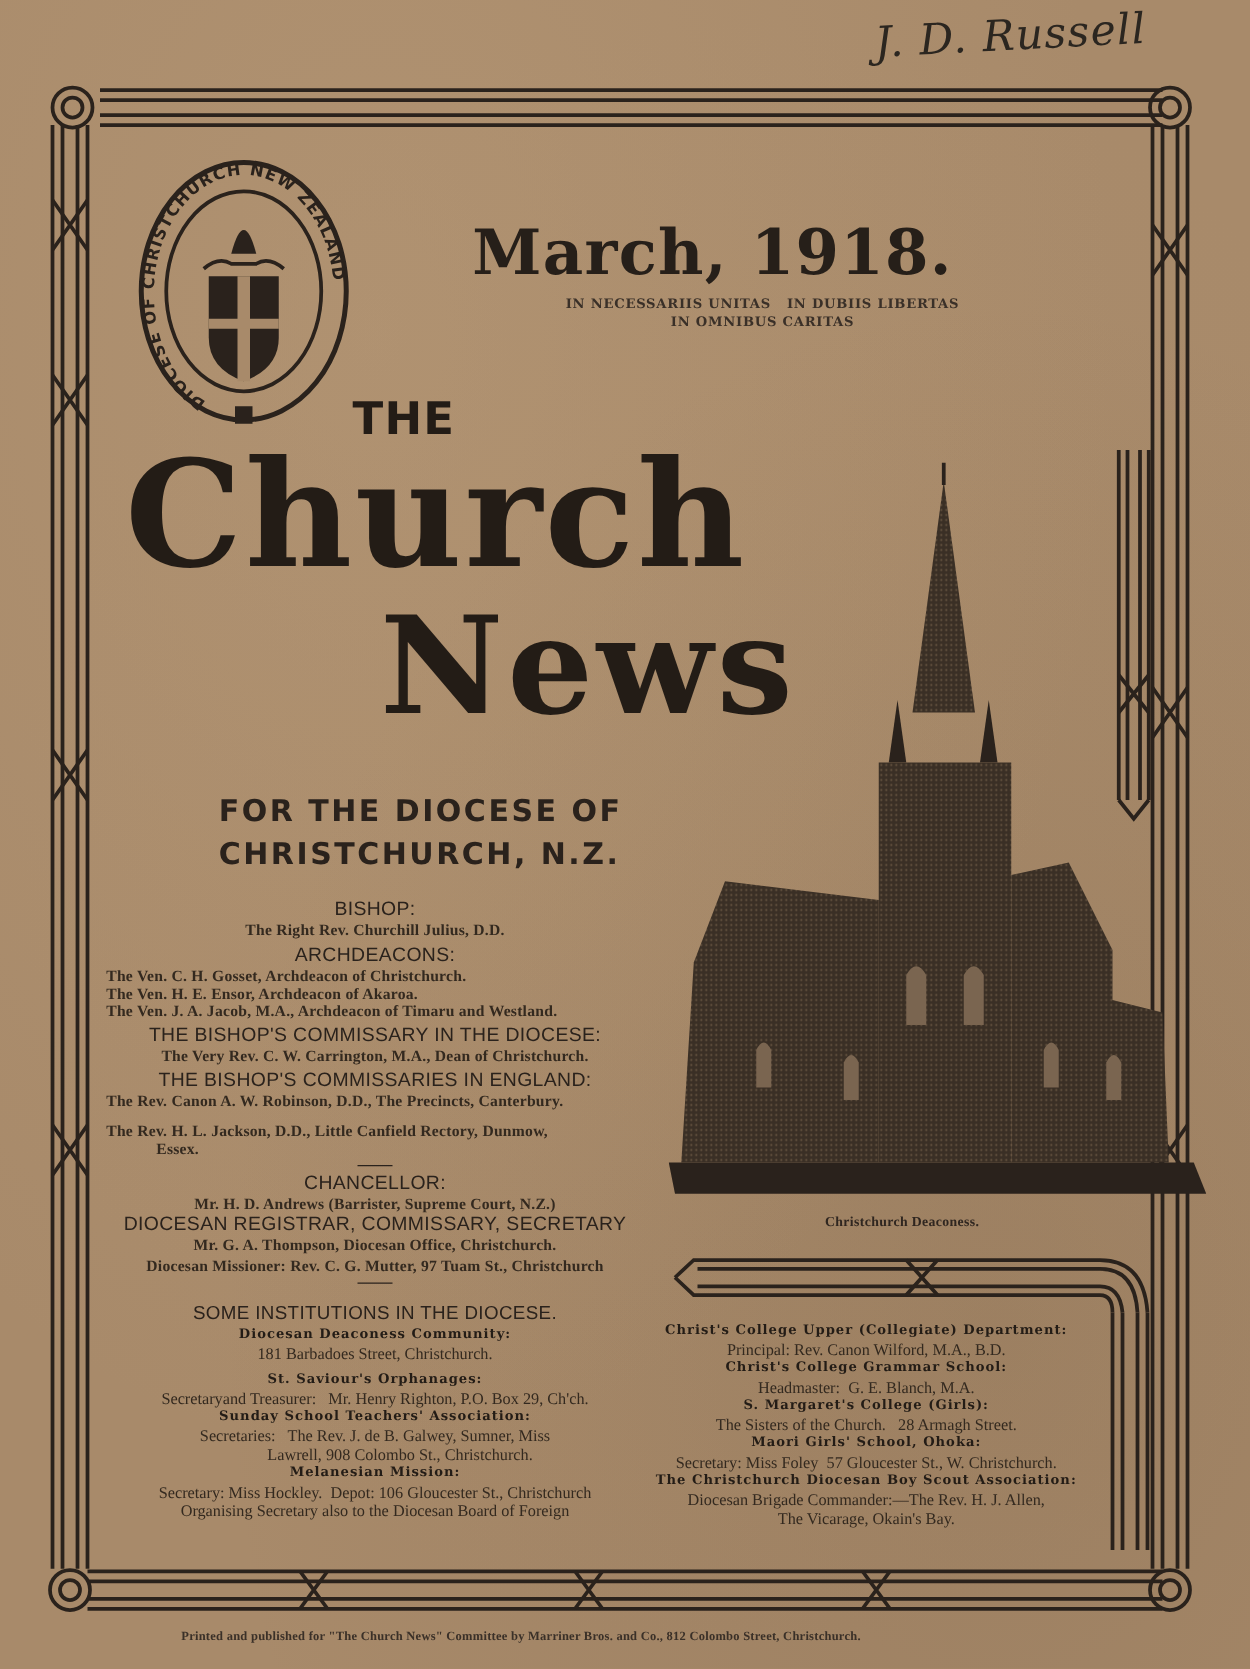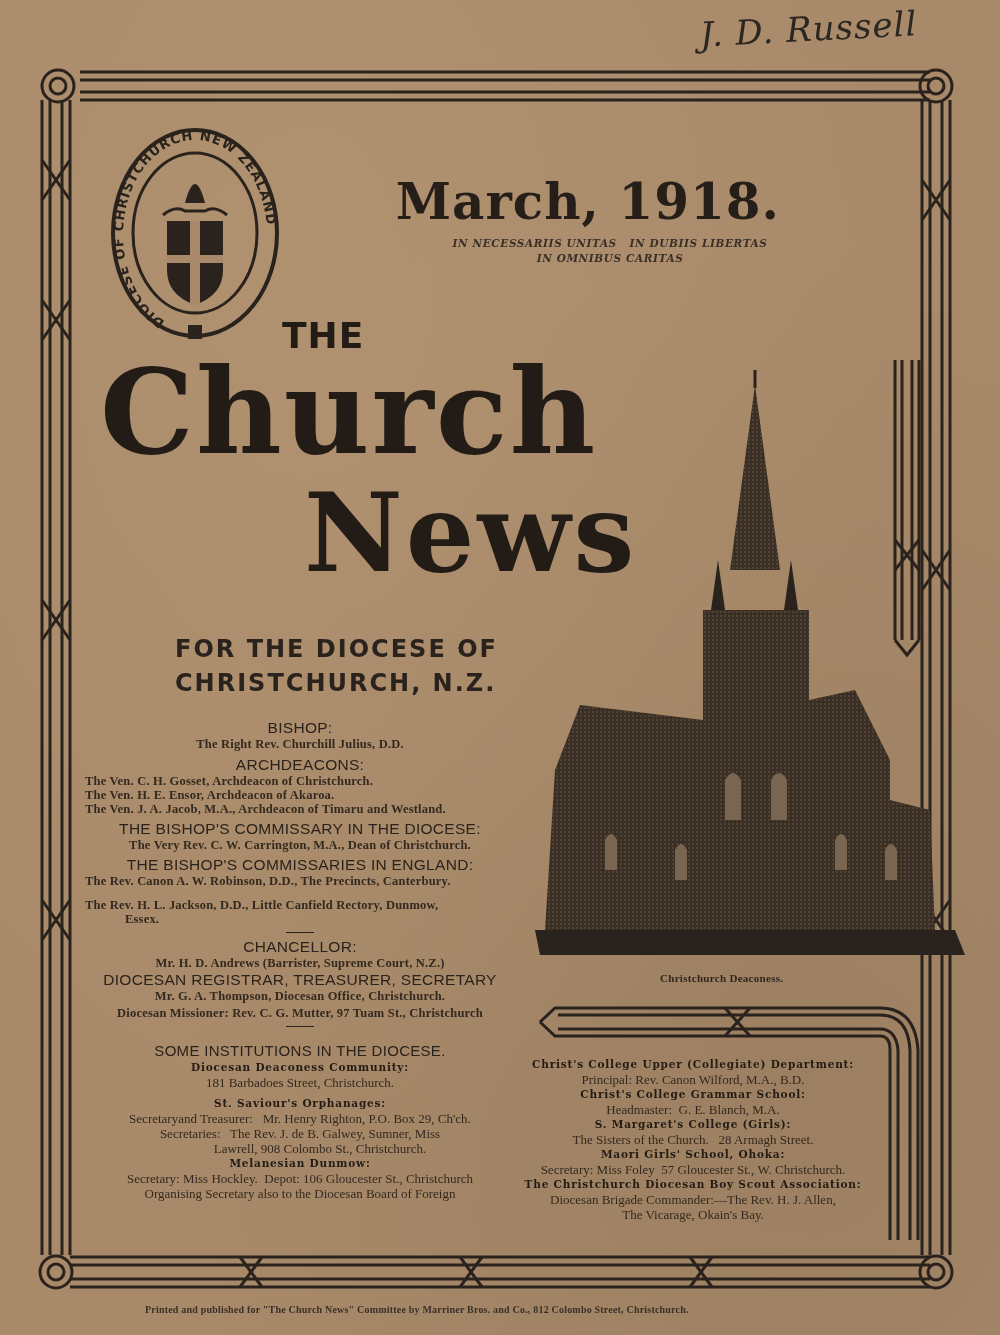--- a/index.html
+++ b/index.html
@@ -27,25 +27,25 @@
   .frame-svg { left: 0; top: 0; }
 
   
   .seal { left: 105px; top: 125px; width: 180px; height: 225px; }
 
   
   .date-title {
     left: 360px; top: 172px; width: 420px;
     font-family: "DejaVu Serif", serif; font-weight: bold;
     font-size: 50px; letter-spacing: 1px; color: #261f19;
-    text-align: right; white-space: nowrap;
+    text-align: center; white-space: nowrap;
   }
   .motto {
     left: 420px; top: 236px; width: 380px; text-align: center;
-    font-family: "DejaVu Serif", serif; font-style: italic; font-weight: bold;
+    font-family: "DejaVu Serif", serif; font-weight: bold;
     font-size: 10.5px; letter-spacing: 0.6px; line-height: 15px; color: #3a3028;
   }
   .the-word {
     left: 282px; top: 315px;
     font-family: "DejaVu Sans", sans-serif; font-weight: bold;
     font-size: 36px; color: #231c16; letter-spacing: 1px;
   }
   .church-word {
     left: 100px; top: 352px;
     font-family: "DejaVu Serif", serif; font-weight: bold;
@@ -221,21 +221,21 @@
   <div class="head" style="margin-top:3px">THE BISHOP'S COMMISSARY IN THE DIOCESE:</div>
   <div class="line">The Very Rev. C. W. Carrington, M.A., Dean of Christchurch.</div>
   <div class="head" style="margin-top:3px">THE BISHOP'S COMMISSARIES IN ENGLAND:</div>
   <div class="line left">The Rev. Canon A. W. Robinson, D.D., The Precincts, Canterbury.</div>
   <div class="gap"></div>
   <div class="line left">The Rev. H. L. Jackson, D.D., Little Canfield Rectory, Dunmow,</div>
   <div class="line left" style="padding-left:40px">Essex.</div>
   <div class="rule"></div>
   <div class="head">CHANCELLOR:</div>
   <div class="line">Mr. H. D. Andrews (Barrister, Supreme Court, N.Z.)</div>
-  <div class="head">DIOCESAN REGISTRAR, TREASURER, SECRETARY</div>
+  <div class="head">DIOCESAN REGISTRAR, COMMISSARY, SECRETARY</div>
   <div class="line">Mr. G. A. Thompson, Diocesan Office, Christchurch.</div>
   <div class="line" style="margin-top:3px">Diocesan Missioner: Rev. C. G. Mutter, 97 Tuam St., Christchurch</div>
   <div class="rule"></div>
 </div>
 
 <div class="abs cathedral">
   <svg width="430" height="600" viewBox="0 0 430 600">
     <defs>
       <pattern id="hatch" width="4" height="4" patternUnits="userSpaceOnUse">
         <rect width="4" height="4" fill="#3a2f25"></rect>
@@ -271,23 +271,24 @@
 </div>
 <div class="abs caption">Christchurch Deaconess.</div>
 
 <div class="abs inst-left">
   <div class="inst-title">SOME INSTITUTIONS IN THE DIOCESE.</div>
   <div class="inst-name">Diocesan Deaconess Community:</div>
   <div class="inst-detail">181 Barbadoes Street, Christchurch.</div>
   <div style="height:6px"></div>
   <div class="inst-name">St. Saviour's Orphanages:</div>
   <div class="inst-detail" style="white-space:pre">Secretaryand Treasurer:   Mr. Henry Righton, P.O. Box 29, Ch'ch.</div>
+  <div class="inst-name">Sunday School Teachers' Association:</div>
   <div class="inst-detail" style="white-space:pre">Secretaries:   The Rev. J. de B. Galwey, Sumner, Miss</div>
   <div class="inst-detail" style="padding-left:40px">Lawrell, 908 Colombo St., Christchurch.</div>
-  <div class="inst-name">Melanesian Dunmow:</div>
+  <div class="inst-name">Melanesian Mission:</div>
   <div class="inst-detail" style="white-space:pre">Secretary: Miss Hockley.  Depot: 106 Gloucester St., Christchurch</div>
   <div class="inst-detail">Organising Secretary also to the Diocesan Board of Foreign</div>
 </div>
 
 <div class="abs inst-right">
   <div class="inst-name">Christ's College Upper (Collegiate) Department:</div>
   <div class="inst-detail">Principal: Rev. Canon Wilford, M.A., B.D.</div>
   <div class="inst-name">Christ's College Grammar School:</div>
   <div class="inst-detail" style="white-space:pre">Headmaster:  G. E. Blanch, M.A.</div>
   <div class="inst-name">S. Margaret's College (Girls):</div>

